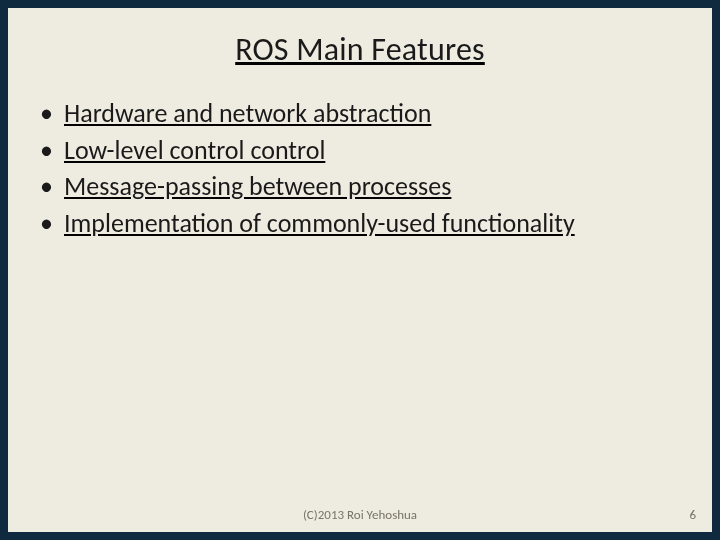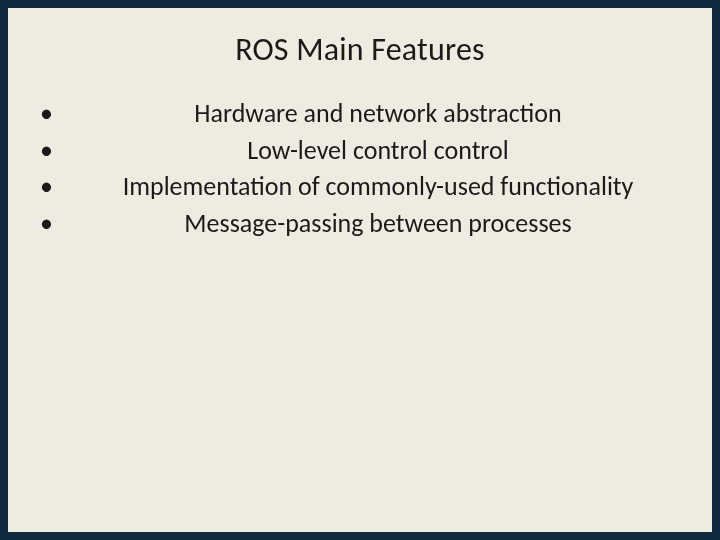--- a/index.html
+++ b/index.html
@@ -10,20 +10,21 @@
   }
   .slide {
     position: absolute;
     top: 8px;
     left: 8px;
     width: 704px;
     height: 524px;
     background: #eeece1;
     display: flex;
     flex-direction: column;
+    text-decoration: underline;
   }
   .title {
     text-align: center;
     font-size: 32px;
     font-weight: 400;
     color: #1a1a1a;
     margin-top: 22px;
     margin-bottom: 28px;
     letter-spacing: 0.2px;
   }
@@ -35,21 +36,20 @@
   .bullets {
     list-style: none;
   }
   .bullets li {
     position: relative;
     font-size: 26px;
     color: #1a1a1a;
     line-height: 1.25;
     padding-left: 28px;
     margin-bottom: 4px;
-    text-align: center;
   }
   .bullets li::before {
     content: "•";
     position: absolute;
     left: 4px;
     top: 0;
     color: #1a1a1a;
     font-size: 26px;
   }
   .footer {
@@ -77,17 +77,21 @@
 </style>
 </head>
 <body>
 
 <div class="slide">
   <h1 class="title">ROS Main Features</h1>
   <div class="content">
     <ul class="bullets">
       <li>Hardware and network abstraction</li>
       <li>Low-level control control</li>
+      <li>Message-passing between processes</li>
       <li>Implementation of commonly-used functionality</li>
-      <li>Message-passing between processes</li>
     </ul>
+  </div>
+  <div class="footer">
+    <span class="copyright">(C)2013 Roi Yehoshua</span>
+    <span class="pagenum">6</span>
   </div>
 </div>
 
 </body></html>

